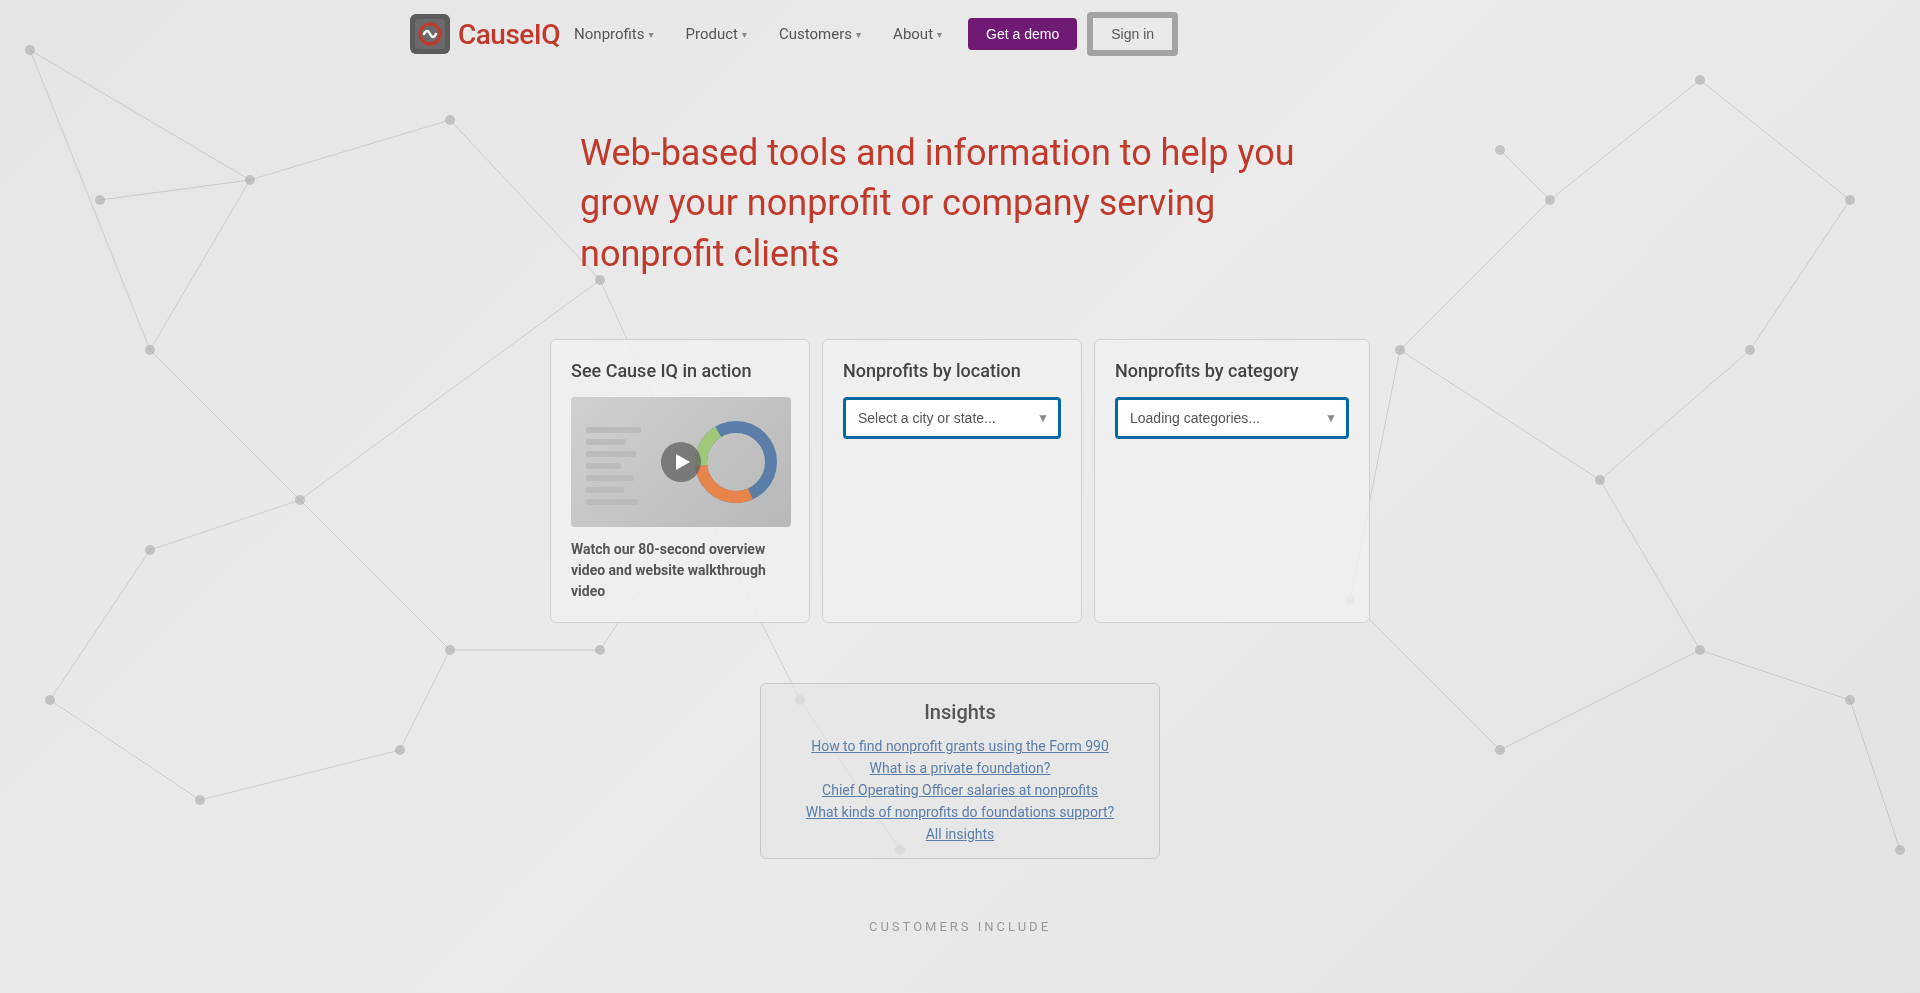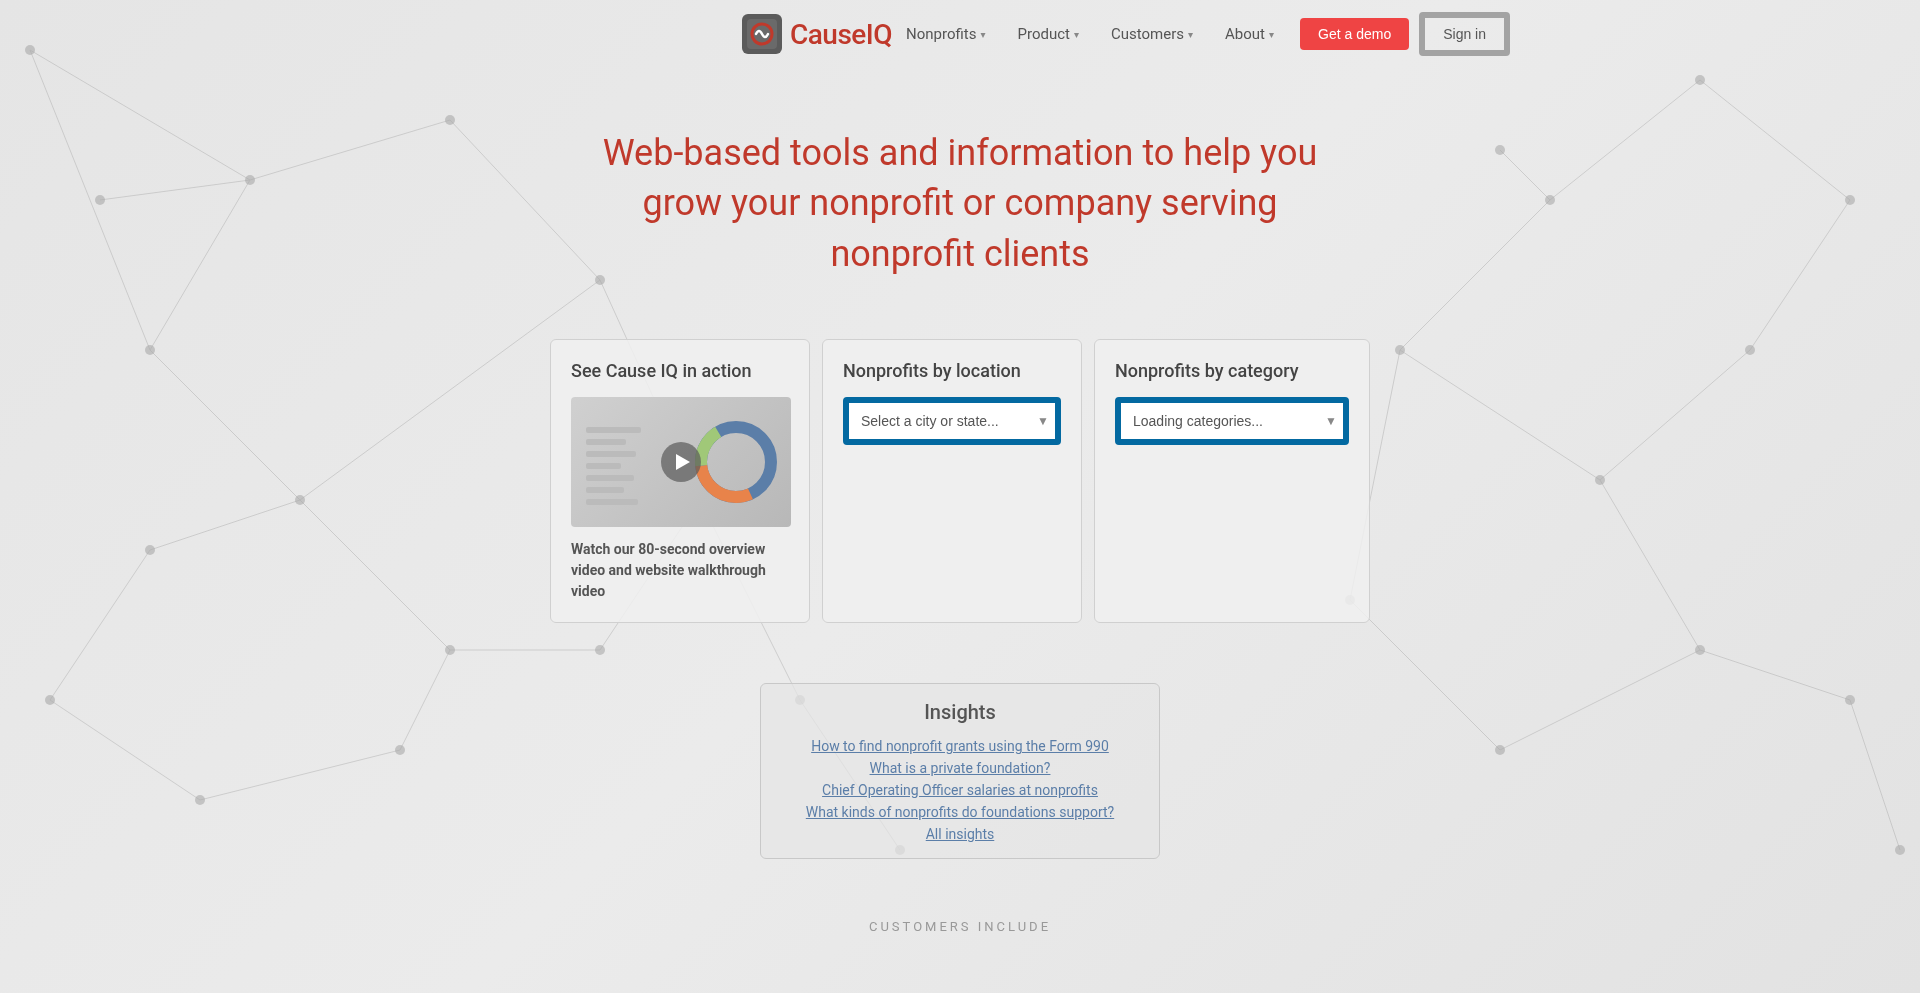--- a/index.html
+++ b/index.html
@@ -32,21 +32,21 @@
       align-items: center;
       justify-content: center;
       padding: 12px 40px;
       background: transparent;
     }
     .navbar-inner {
       display: flex;
       align-items: center;
       width: 100%;
       max-width: 1100px;
-      justify-content: flex-end;
+      justify-content: flex-start;
     }
     .logo-area {
       display: flex;
       align-items: center;
       gap: 8px;
       text-decoration: none;
     }
     .logo-icon {
       width: 40px;
       height: 40px;
@@ -75,21 +75,21 @@
       font-size: 15px;
       cursor: pointer;
       text-decoration: none;
       border-radius: 4px;
     }
     .nav-caret {
       font-size: 10px;
       color: #888;
     }
     .btn-demo {
-      background: #ef4444;
+      background: #701a75;
       color: white;
       border: none;
       padding: 8px 18px;
       border-radius: 4px;
       font-size: 14px;
       cursor: pointer;
       margin-left: 8px;
     }
     .btn-signin {
       background: transparent;
@@ -97,21 +97,20 @@
       border: 6px solid #a3a3a3;
       padding: 8px 18px;
       border-radius: 4px;
       font-size: 14px;
       cursor: pointer;
       margin-left: 6px;
     }
 
     
     .hero {
-      text-align: center;
       padding: 60px 20px 40px;
     }
     .hero-title {
       font-size: 36px;
       font-weight: 400;
       color: #c0392b;
       max-width: 760px;
       margin: 0 auto;
       line-height: 1.4;
     }
@@ -196,21 +195,21 @@
       width: 276px;
     }
 
     .select-wrapper {
       position: relative;
       margin-bottom: 14px;
     }
     .select-wrapper select {
       width: 100%;
       padding: 10px 36px 10px 12px;
-      border: 6px solid #0369a1;
+      border: 3px solid #0369a1;
       border-radius: 4px;
       background: white;
       font-size: 14px;
       color: #555;
       appearance: none;
       cursor: pointer;
     }
     .select-caret {
       position: absolute;
       right: 12px;

